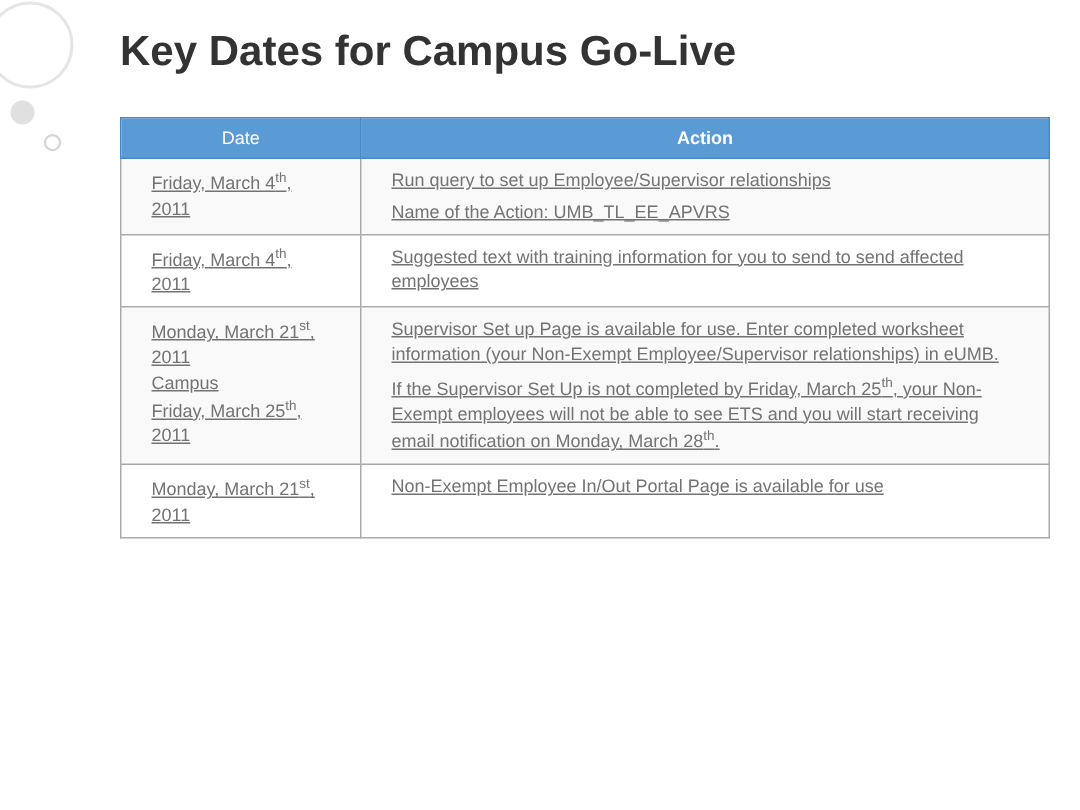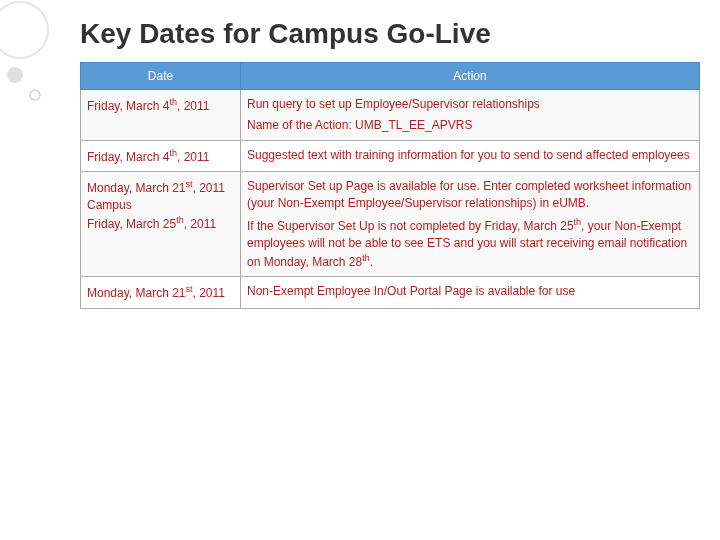--- a/index.html
+++ b/index.html
@@ -22,44 +22,45 @@
     }
 
     .page-title {
       font-size: 28px;
       font-weight: bold;
       color: #333333;
       padding: 18px 20px 12px 80px;
     }
 
     .table-container {
-      margin: 0 20px 0 80px;
+      margin: 16px 20px 0 80px;
     }
 
     table {
       width: 100%;
       border-collapse: collapse;
       font-size: 12px;
     }
 
     thead tr th {
       background-color: #5b9bd5;
       color: #ffffff;
       padding: 6px 10px;
       text-align: center;
-      font-weight: normal;
+      font-weight: bold;
       border: 1px solid #4a8ac4;
     }
 
     tbody tr td {
       border: 1px solid #aaaaaa;
-      padding: 6px 6px;
+      padding: 6px 20px;
       vertical-align: top;
-      color: #b91c1c;
+      color: #737373;
       line-height: 1.4;
+      text-decoration: underline;
     }
 
     tbody tr:nth-child(odd) td {
       background-color: #f9f9f9;
     }
 
     tbody tr:nth-child(even) td {
       background-color: #ffffff;
     }
 

